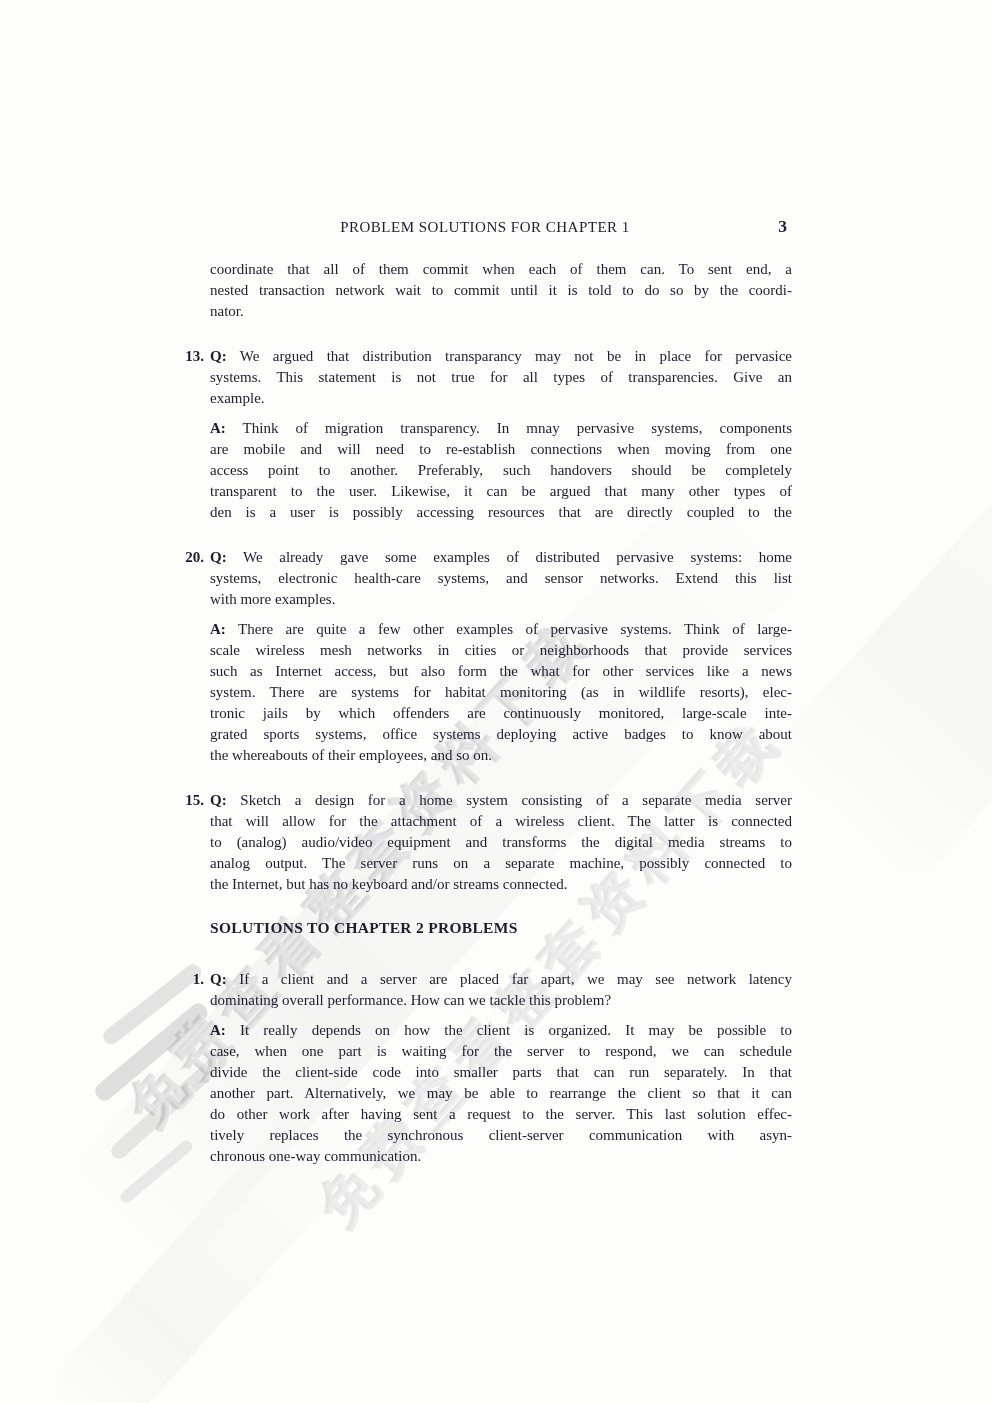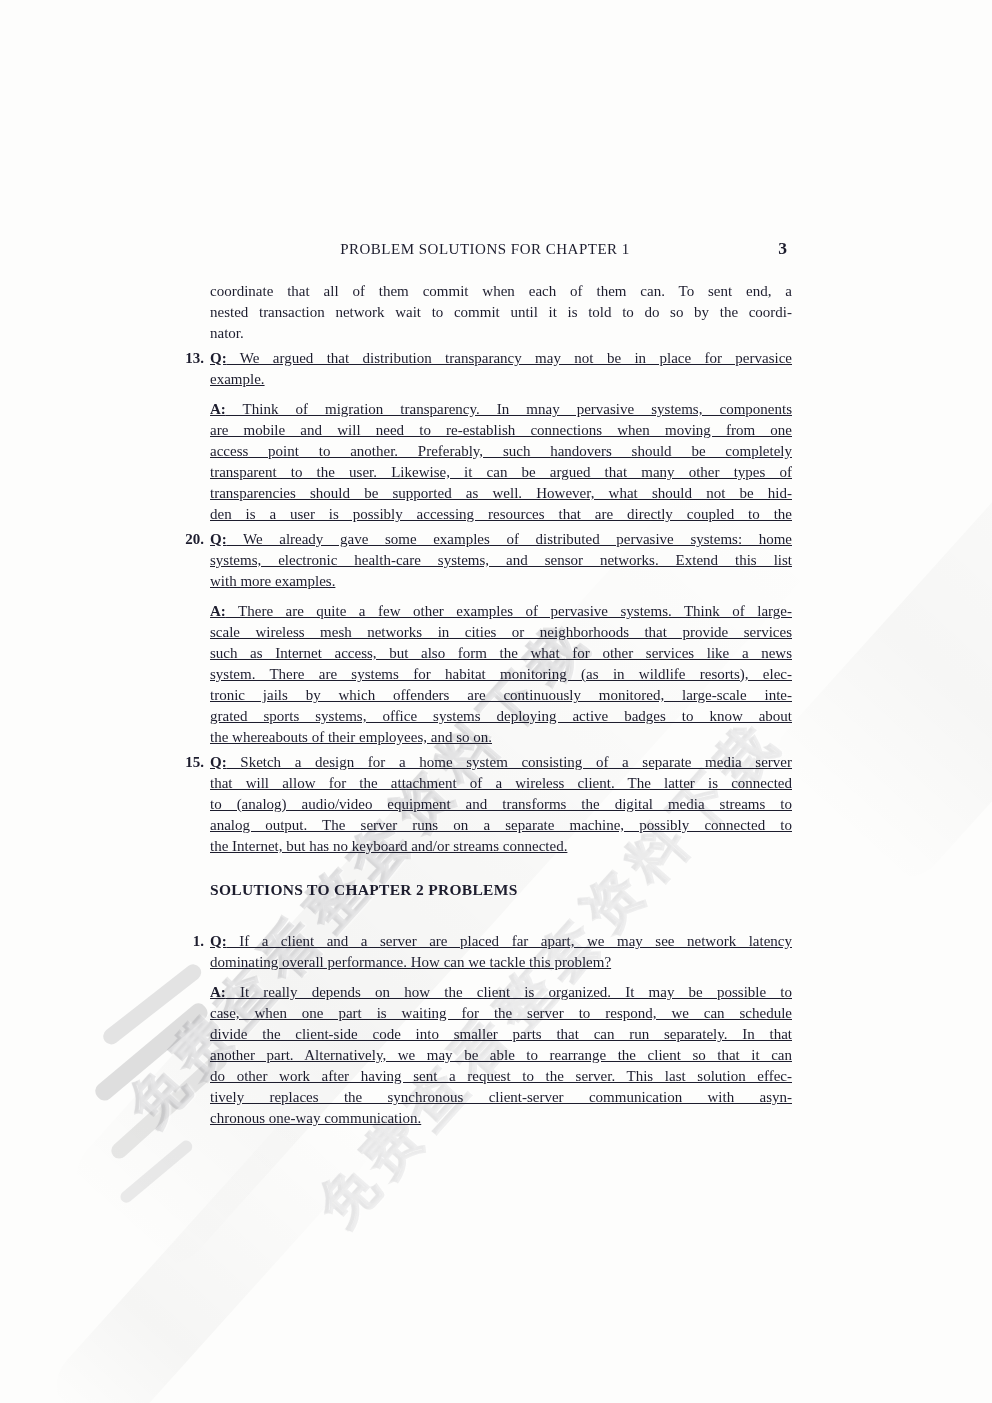--- a/index.html
+++ b/index.html
@@ -39,35 +39,35 @@
     white-space:nowrap;
     color:rgba(130,130,135,0.0);
     -webkit-text-stroke:2px rgba(130,130,135,0.16);
     text-shadow:2px 2px 2px rgba(255,255,255,0.6), -1px -1px 1px rgba(110,110,115,0.10);
     pointer-events:none;
   }
   .wm1{left:140px;top:1080px;transform:rotate(-48deg);}
   .wm2{left:330px;top:1180px;transform:rotate(-48deg);opacity:.75;}
   
   .content{position:absolute;left:210px;top:219px;width:582px;}
-  .header-row{position:relative;height:18px;margin-bottom:22px;margin-top:22px;}
+  .header-row{position:relative;height:18px;margin-bottom:22px;}
   .header-title{
     position:absolute;left:-12px;right:20px;top:0;
     text-align:center;font-size:15px;letter-spacing:0.5px;
   }
   .page-num{position:absolute;right:5px;top:-3px;font-weight:bold;font-size:17.5px;}
   .para, .qa{font-size:15px;}
   .tline{
     text-align:justify;
     text-align-last:justify;
     line-height:21px;
   }
   .tline.last{text-align-last:left;}
   .lead{font-weight:bold;}
-  .item{position:relative;margin-top:4px;text-decoration:underline;}
+  .item{position:relative;margin-top:24px;}
   .item-num{
     position:absolute;left:-34px;top:0;width:28px;
     text-align:right;font-weight:bold;font-size:15px;line-height:21px;
   }
   .ans{margin-top:9px;}
   .section-heading{
     text-align:left;font-weight:bold;font-size:15.5px;
     letter-spacing:0.3px;
     margin:24px 0 32px 0;
   }
@@ -97,28 +97,28 @@
     <div class="para">
         <div class="tline">coordinate that all of them commit when each of them can. To sent end, a</div>
         <div class="tline">nested transaction network wait to commit until it is told to do so by the coordi-</div>
         <div class="tline last">nator.</div>
       </div>
 
     <div class="item">
       <span class="item-num">13.</span>
       <div class="qa">
           <div class="tline"><b class="lead">Q:</b> We argued that distribution transparancy may not be in place for pervasice</div>
+          <div class="tline">systems. This statement is not true for all types of transparencies. Give an</div>
           <div class="tline last">example.</div>
         </div>
       <div class="qa ans">
           <div class="tline"><b class="lead">A:</b> Think of migration transparency. In mnay pervasive systems, components</div>
           <div class="tline">are mobile and will need to re-establish connections when moving from one</div>
           <div class="tline">access point to another. Preferably, such handovers should be completely</div>
           <div class="tline">transparent to the user. Likewise, it can be argued that many other types of</div>
-          <div class="tline">transparencies should be supported as well. However, what should not be hid-</div>
           <div class="tline">den is a user is possibly accessing resources that are directly coupled to the</div>
         </div>
     </div>
 
     <div class="item">
       <span class="item-num">20.</span>
       <div class="qa">
           <div class="tline"><b class="lead">Q:</b> We already gave some examples of distributed pervasive systems: home</div>
           <div class="tline">systems, electronic health-care systems, and sensor networks. Extend this list</div>
           <div class="tline last">with more examples.</div>

